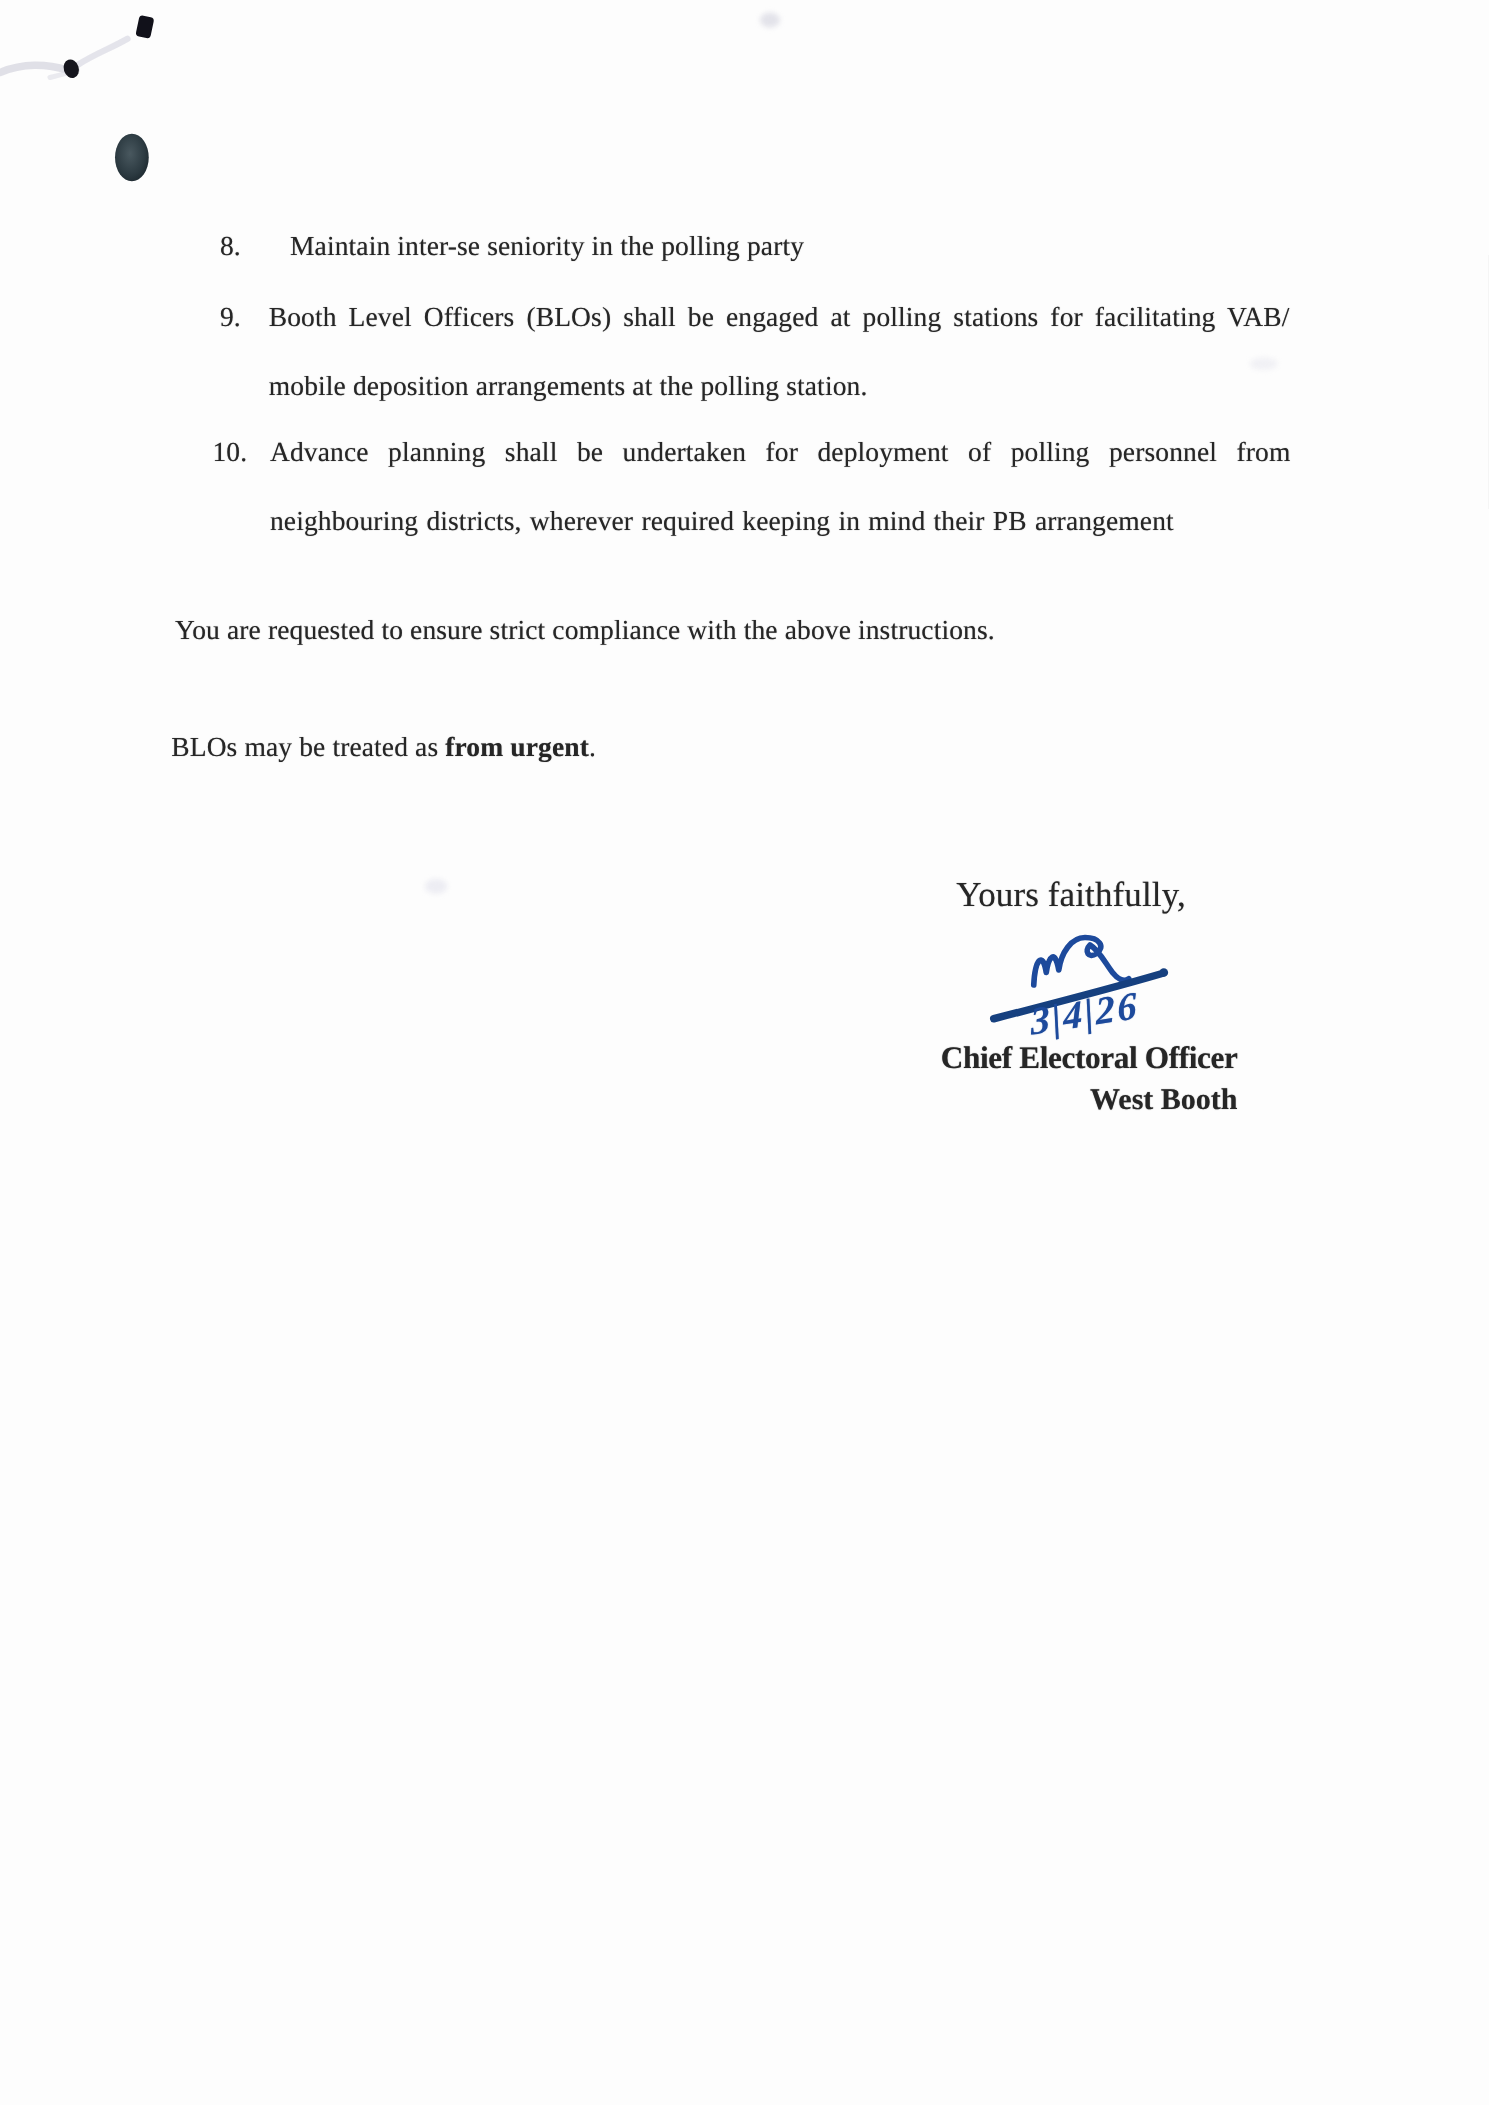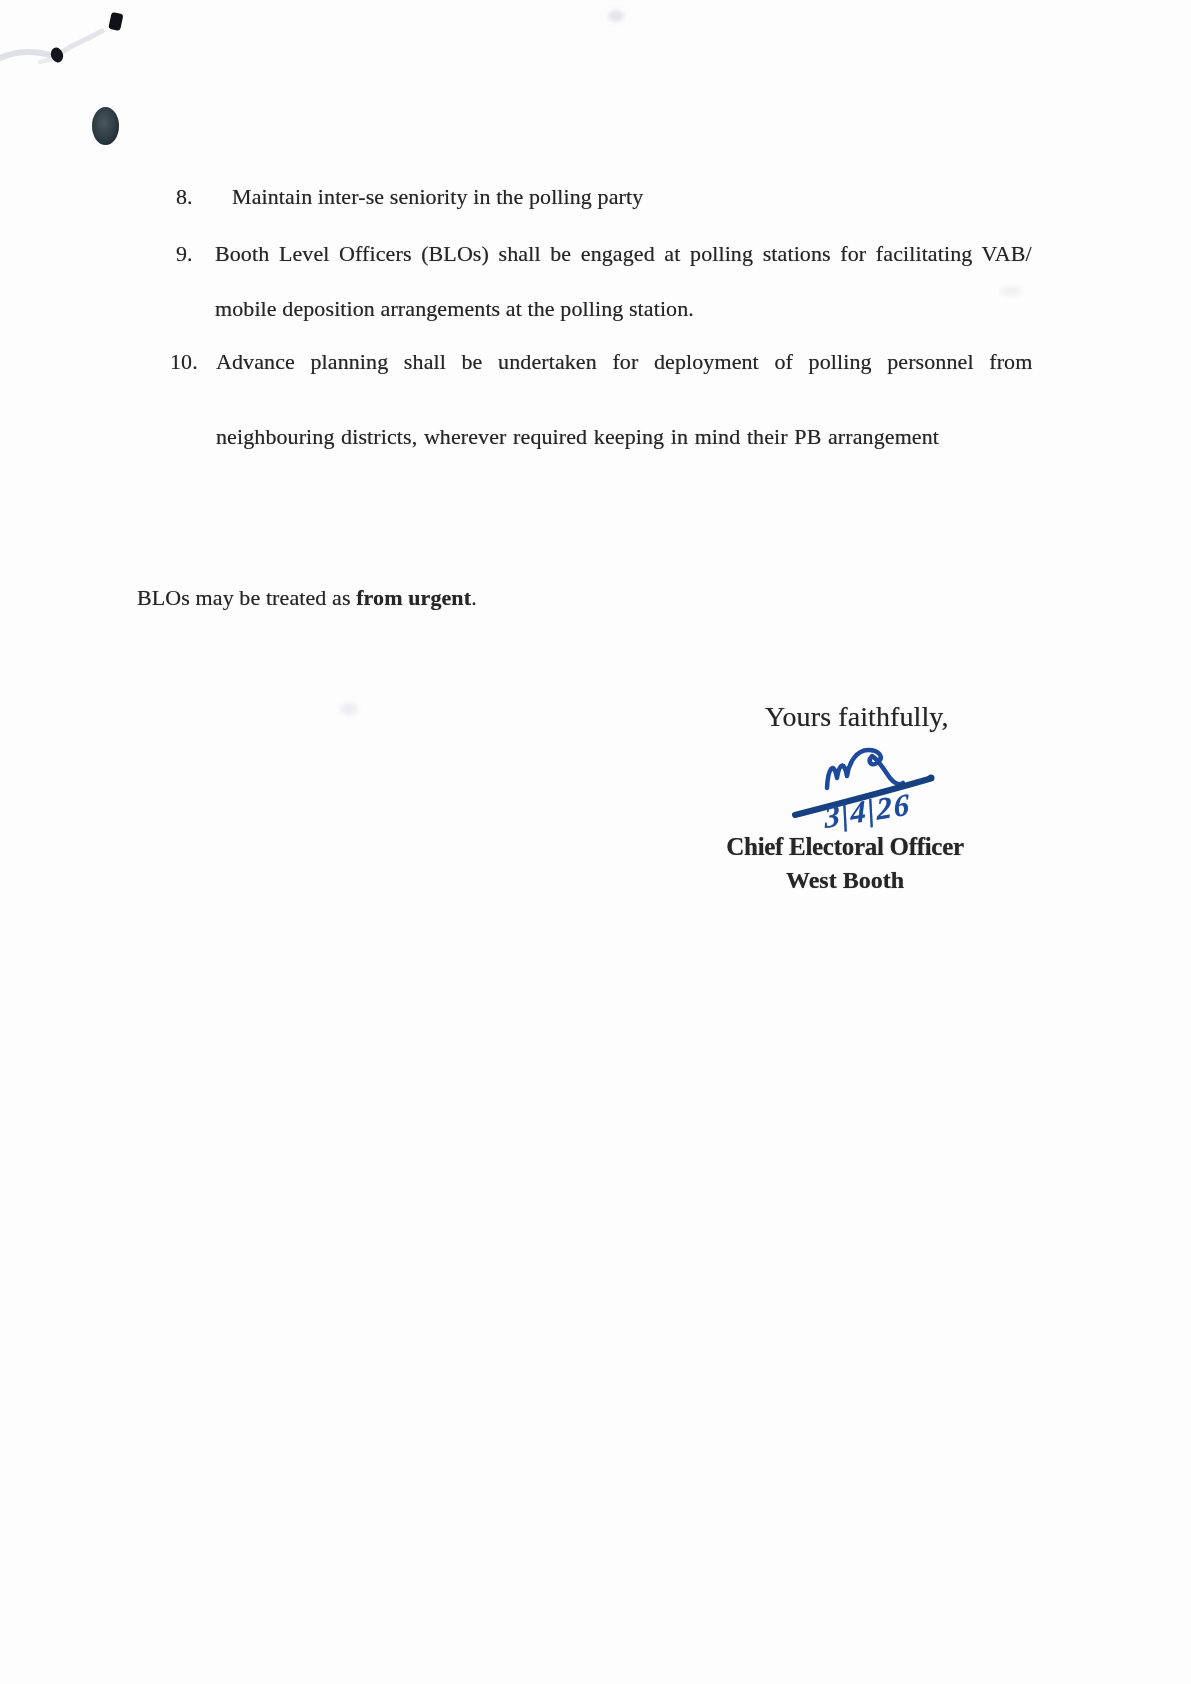--- a/index.html
+++ b/index.html
@@ -16,21 +16,21 @@
     position: absolute;
     font-size: 22px;
     line-height: 28px;
     white-space: nowrap;
     color: #262626;
     text-shadow: 0 0 0.8px rgba(38,38,38,0.55);
     letter-spacing: 0.1px;
   }
   .js-med   { word-spacing: 4px; }
   .js-wide  { word-spacing: 10px; }
-  .js-sl    { word-spacing: 1px; margin-top: 20px; }
+  .js-sl    { word-spacing: 1px; }
   .bold     { font-weight: bold; }
   
   .punch-hole {
     position: absolute;
     left: 92px; top: 107px;
     width: 27px; height: 38px;
     border-radius: 50%;
     background: radial-gradient(ellipse at 45% 42%, #49585f 0%, #2c3a41 55%, #10191f 100%);
   }
   
@@ -55,21 +55,21 @@
     color: #1d4a9c;
     transform: rotate(-9deg) skewX(-6deg);
     letter-spacing: 2px;
     white-space: nowrap;
     text-shadow: 0 0 0.8px rgba(29,74,156,0.6);
   }
   .officer-block {
     position: absolute;
     left: 700px; top: 832px;
     width: 290px;
-    text-align: center;
+    text-align: right;
   }
   .officer-line1 {
     font-size: 25px; font-weight: bold; line-height: 30px;
     letter-spacing: -0.3px;
     text-shadow: 0 0 0.9px rgba(38,38,38,0.6);
   }
   .officer-line2 {
     font-size: 24px; font-weight: bold; line-height: 28px;
     margin-top: 4px;
     text-shadow: 0 0 0.9px rgba(38,38,38,0.6);
@@ -98,20 +98,21 @@
   <div class="txt" style="left:232px; top:183px;">Maintain inter-se seniority in the polling party</div>
 
   <div class="txt" style="left:176px; top:240px;">9.</div>
   <div class="txt js-med" style="left:215px; top:240px;text-align:center;">Booth Level Officers (BLOs) shall be engaged at polling stations for facilitating VAB/</div>
   <div class="txt" style="left:215px; top:295px;">mobile deposition arrangements at the polling station.</div>
 
   <div class="txt" style="left:170px; top:348px;text-align:center;">10.</div>
   <div class="txt js-wide" style="left:216px; top:348px;">Advance planning shall be undertaken for deployment of polling personnel from</div>
   <div class="txt js-sl" style="left:216px; top:403px;">neighbouring districts, wherever required keeping in mind their PB arrangement</div>
 
+  <div class="txt" style="left:140px; top:490px;">You are requested to ensure strict compliance with the above instructions.</div>
 
   <div class="txt" style="left:137px; top:584px;">
     <span>BLOs may be treated as </span><span class="bold">from urgent</span><span>.</span>
   </div>
 
   <div class="txt" style="left:765px; top:703px; font-size:28px;text-align:right;">Yours faithfully,</div>
 
   <svg class="signature-svg" width="175" height="92" viewBox="0 0 175 92" aria-hidden="true">
     <path d="M47,56 C 48,36 54,28 57,46 C 59,33 64,27 67,44 C 69,30 77,18 88,18 C 99,18 105,25 97,31 C 91,35 87,29 92,24 C 99,28 104,38 110,46 C 114,51 119,54 123,51" stroke="#1d4a9c" stroke-width="4.5" fill="none" stroke-linecap="round" stroke-linejoin="round"></path>
     <path d="M15,83 C 50,74 115,57 149,47" stroke="#16407f" stroke-width="6" fill="none" stroke-linecap="round"></path>

